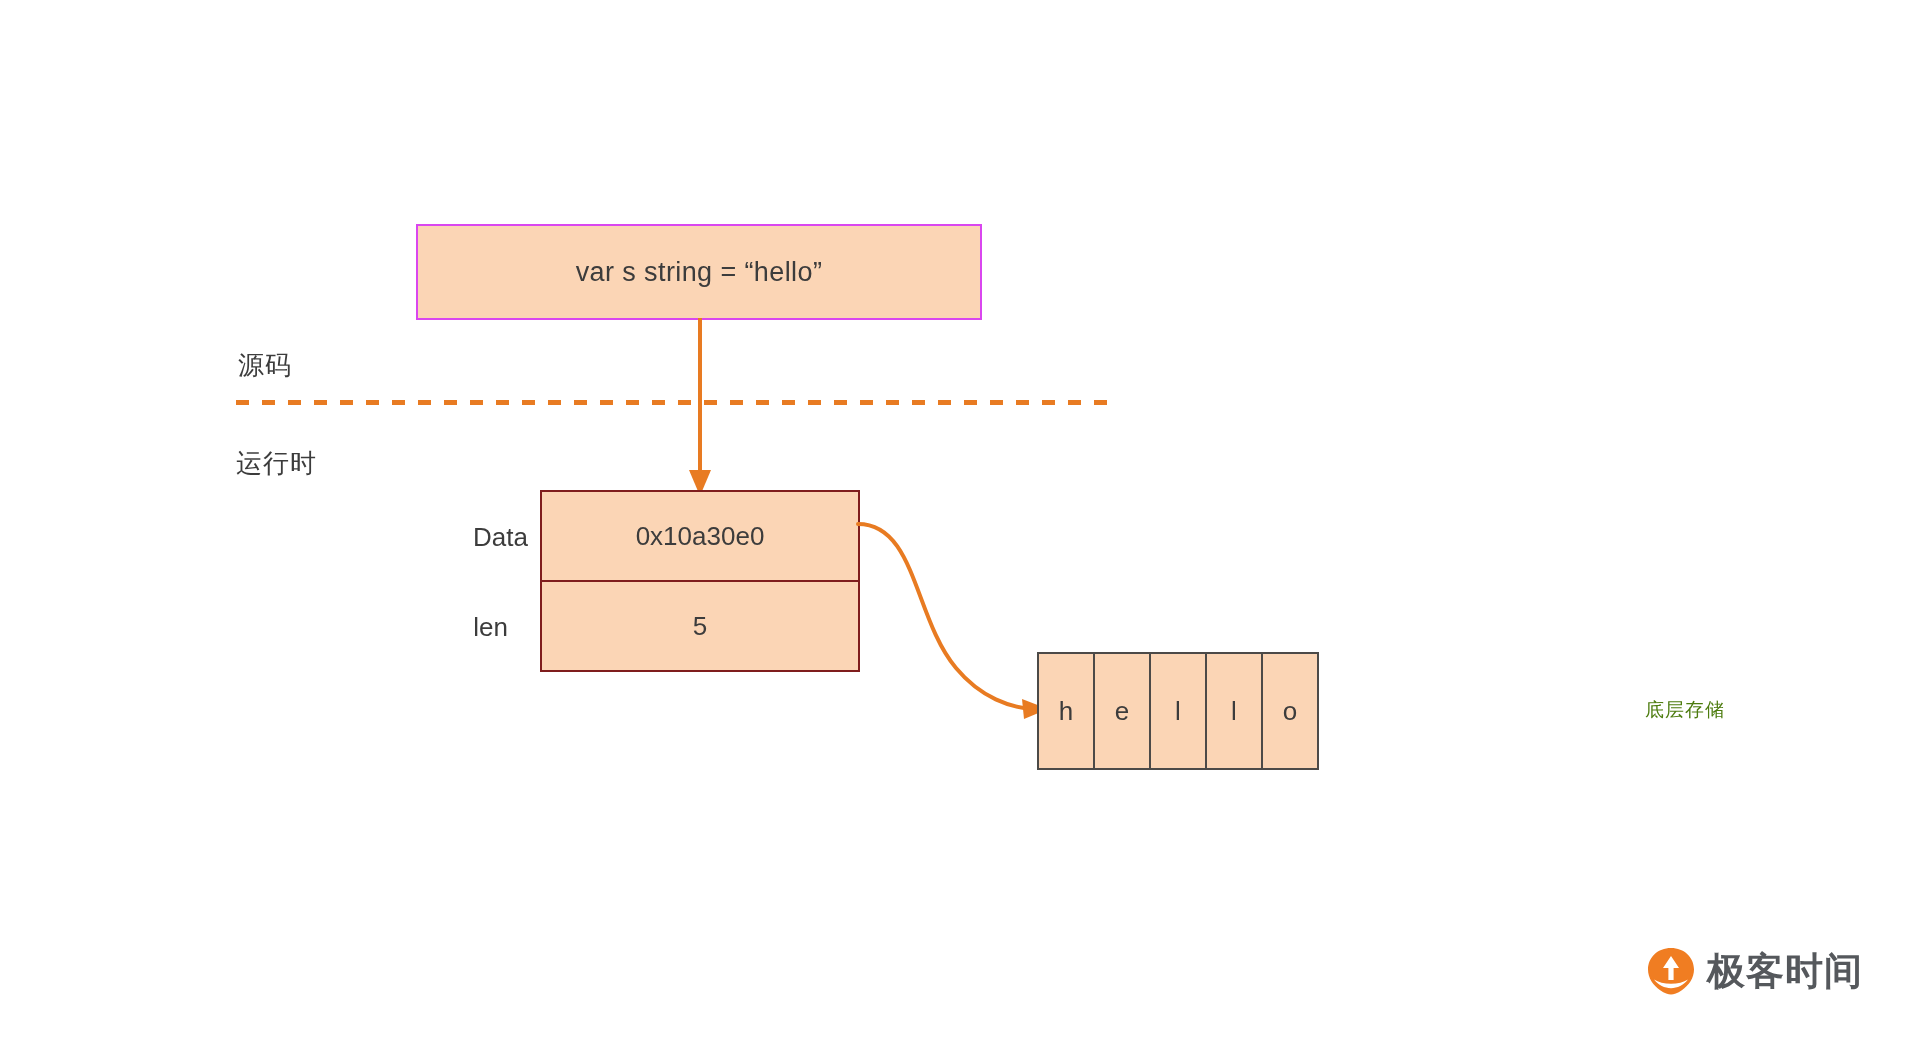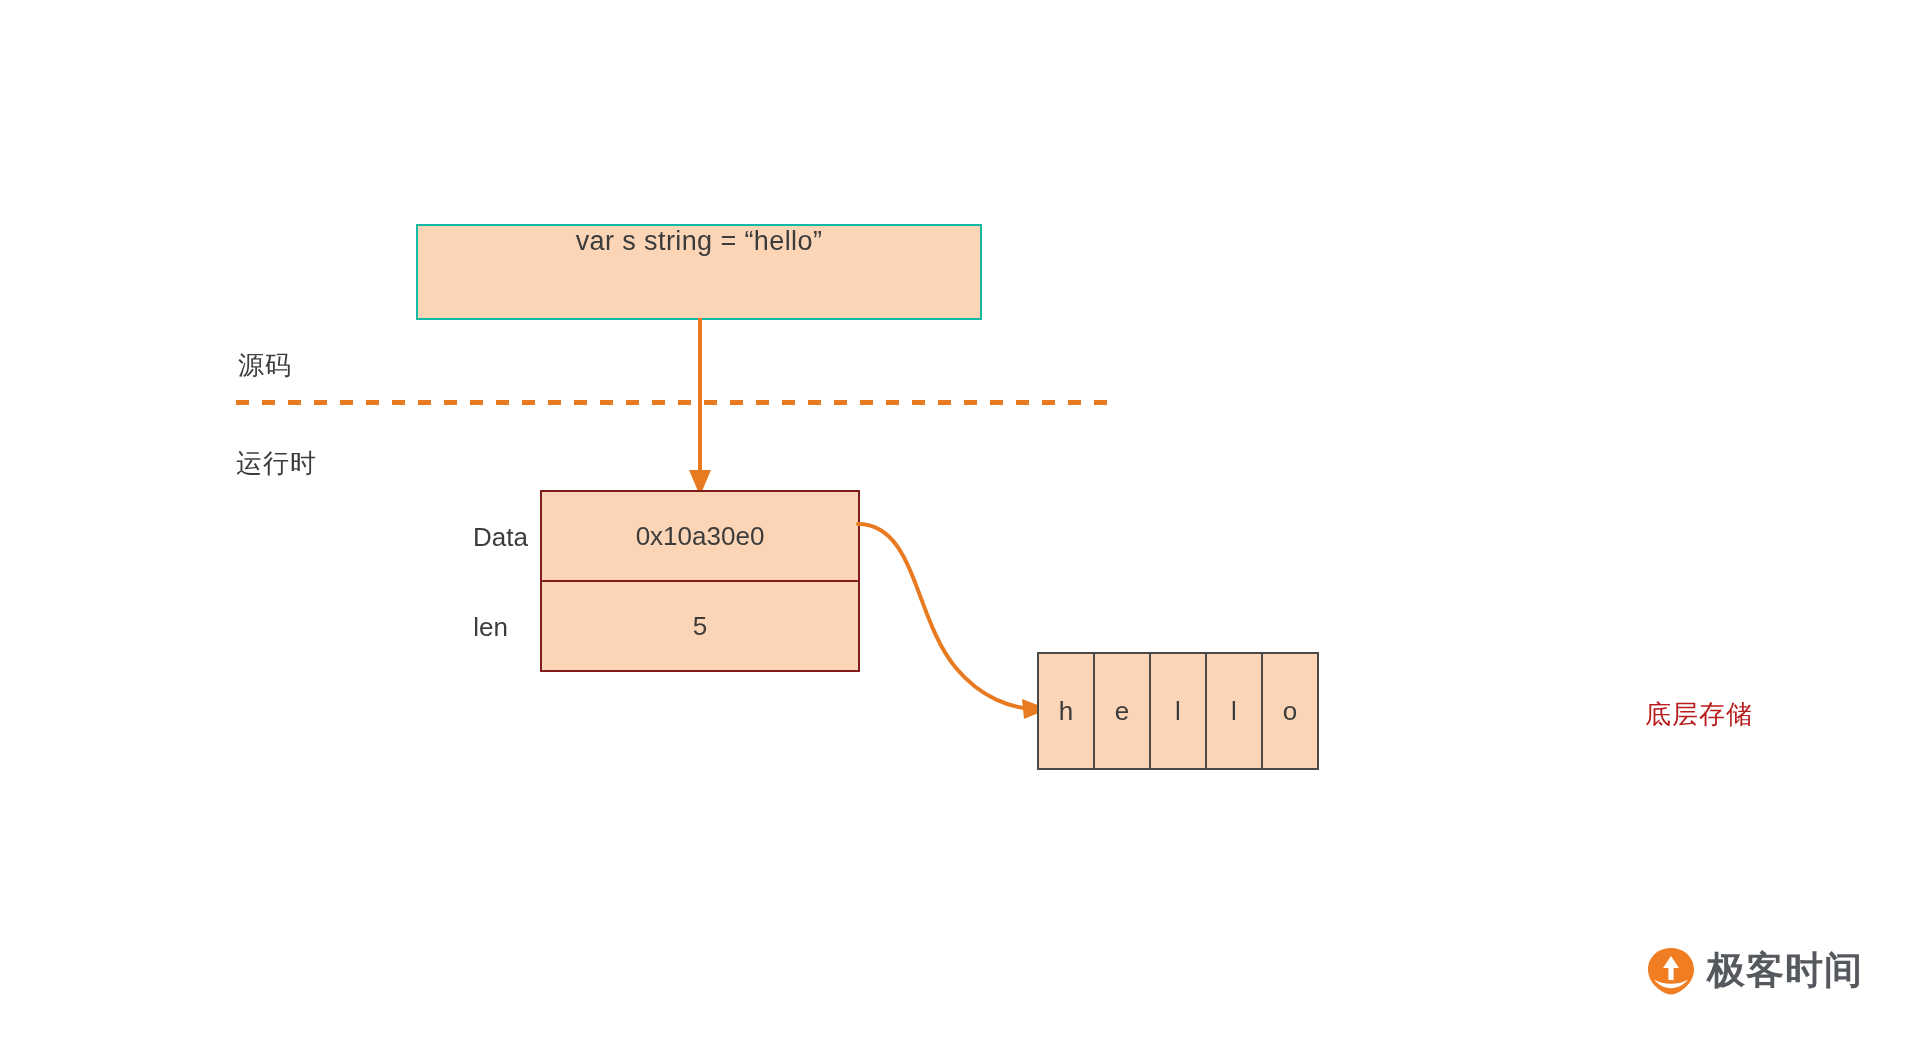--- a/index.html
+++ b/index.html
@@ -17,23 +17,24 @@
     width: 1920px;
     height: 1047px;
     background: #ffffff;
     overflow: hidden;
   }
 
   
   .boxfill {
     position: absolute;
     background: #fbd5b5;
-    border: 2px solid #14b8a6;
+    border: 2px solid #d946ef;
     box-sizing: border-box;
     display: flex;
+    align-items: center;
     justify-content: center;
   }
 
   
   #source-box {
     left: 416px;
     top: 224px;
     width: 566px;
     height: 96px;
   }
@@ -146,32 +147,33 @@
     justify-content: center;
     font-size: 26px;
     color: #3c3c3c;
   }
   .byte-cell:first-child { margin-left: 0; }
 
   #label-storage {
     position: absolute;
     left: 1645px;
     top: 697px;
-    font-size: 26px;
-    color: #b91c1c;
+    font-size: 19px;
+    color: #4d7c0f;
     white-space: nowrap;
     letter-spacing: 1px;
   }
 
   
   #brand-logo {
     position: absolute;
     left: 1645px;
     top: 945px;
     display: flex;
+    align-items: center;
     gap: 10px;
   }
   #brand-logo .brand-text {
     font-size: 38px;
     font-weight: 700;
     color: #55585c;
     letter-spacing: 1px;
     white-space: nowrap;
   }
 </style>

